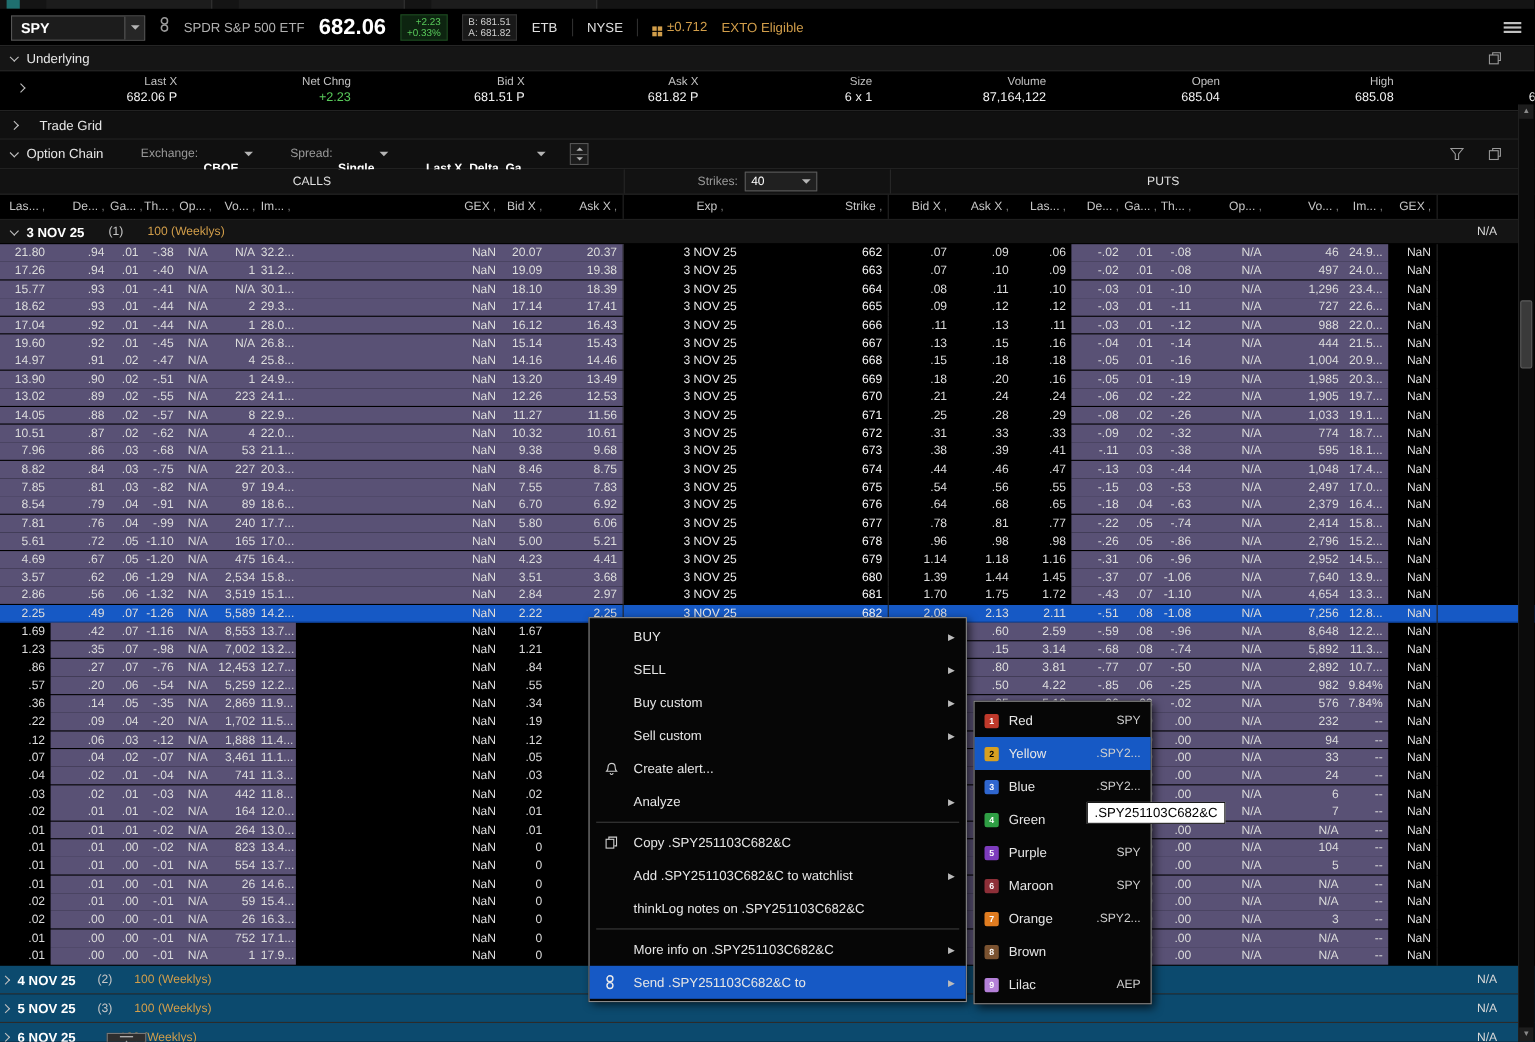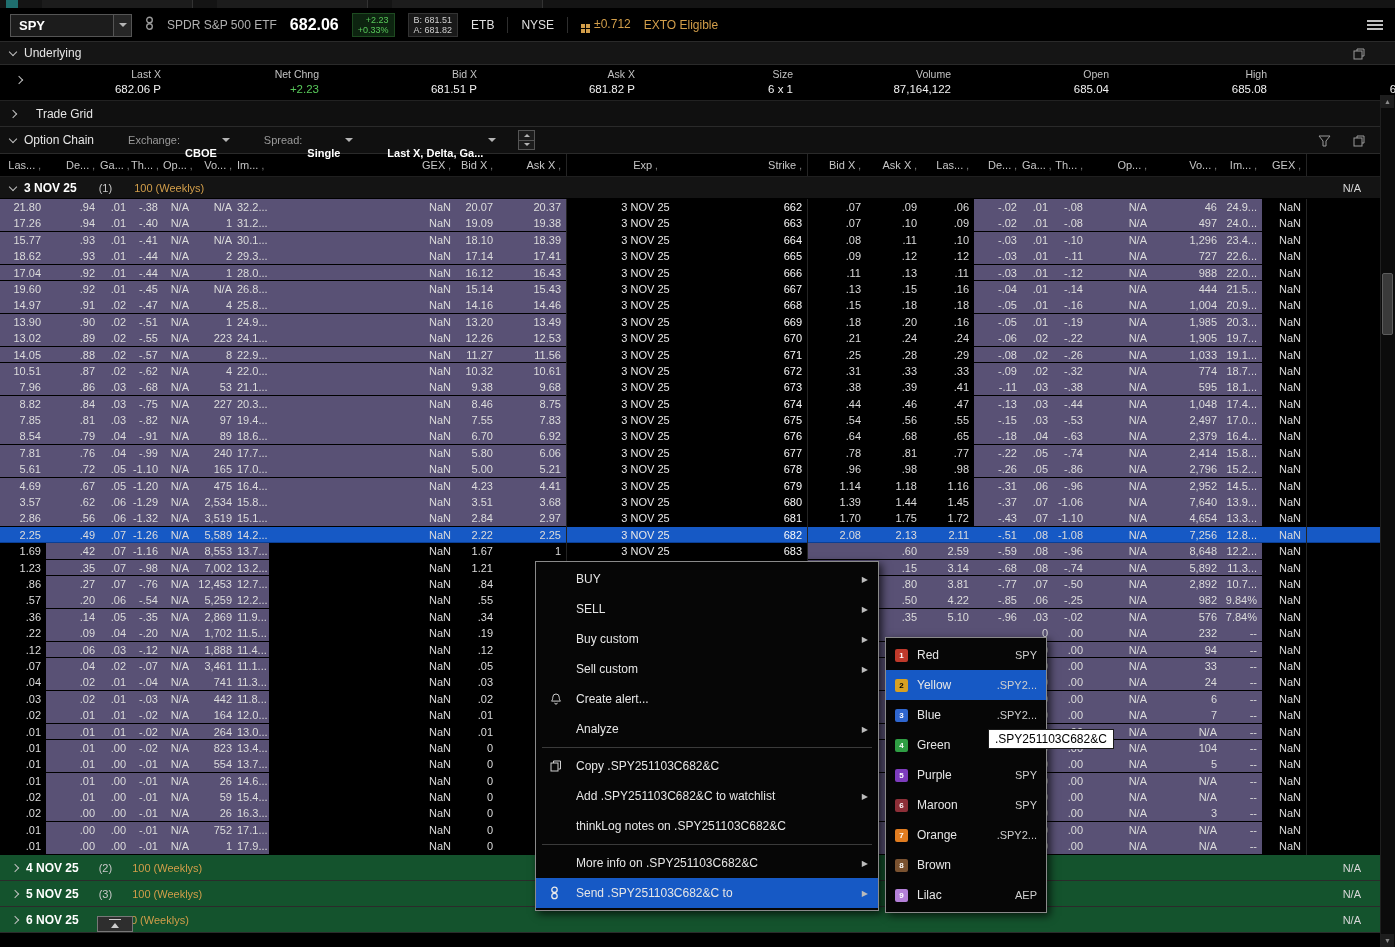--- a/index.html
+++ b/index.html
@@ -12,21 +12,21 @@
   .tstub{width:150px;background:#1c1c1c;border-right:1px solid #333;margin-left:24px;}
 
   
   .symbol-bar{height:32px;flex:none;display:flex;align-items:center;padding:0 10px;gap:13px;
     border-bottom:1px solid #2a2a2a;position:relative;background:#000;}
   .sym-select{height:21px;background:#1c1c1c;border:1px solid #555;display:flex;align-items:center;width:120px;}
   .symtxt{padding:0 8px;color:#fff;font-size:13px;font-weight:bold;flex:1;}
   .dd{width:17px;height:100%;border-left:1px solid #555;display:flex;align-items:center;justify-content:center;background:#262626;}
   .caret{width:0;height:0;border-left:4px solid transparent;border-right:4px solid transparent;border-top:4px solid #b5b5b5;display:inline-block;}
   .desc{color:#b0b0b0;font-size:12px;}
-  .last{color:#fff;font-size:16px;font-weight:bold;}
+  .last{color:#fff;font-size:20px;font-weight:bold;}
   .chgbox{display:flex;flex-direction:column;justify-content:center;background:#0d2410;border:1px solid #1d4a20;padding:1px 5px;height:20px;}
   .chgbox span{color:#58c95a;font-size:9px;line-height:10px;text-align:right;}
   .babox{display:flex;flex-direction:column;justify-content:center;background:#191919;border:1px solid #333;padding:1px 5px;height:20px;}
   .babox span{color:#cfcfcf;font-size:9px;line-height:10px;}
   .plain{color:#e0e0e0;font-size:12px;}
   .gold{color:#d29e4a;}
   .vdiv{width:1px;height:16px;background:#2e2e2e;}
   .goldgrid{display:inline-grid;grid-template-columns:4px 4px;gap:1px;margin-right:4px;}
   .goldgrid i{width:4px;height:4px;background:#d29e4a;display:block;}
   .burger{position:absolute;right:12px;top:9px;width:16px;}
@@ -100,22 +100,22 @@
   .row::before{content:"";position:absolute;top:0;height:15.9px;left:46px;width:223px;background:#595175;z-index:0;}
   .row::after{content:"";position:absolute;top:0;height:15.9px;left:974px;width:288px;background:#595175;z-index:0;}
   .row.ic::before{left:0;width:567px;}
   .row.ip::after{left:808px;width:454px;}
   .row.sel{background:#1659c5;box-shadow:inset 0 -1px 0 #0a3f96;}
   .row.sel::before,.row.sel::after{display:none;}
   .vline{border-right:1px solid #242424;}
 
   
   .bgroups{height:78px;flex:none;}
-  .bgroup{height:26px;display:flex;align-items:center;background:#14532d;border-bottom:1px solid #2b2b2b;
-    position:relative;padding-left:12px;font-size:11px;box-sizing:border-box;}
+  .bgroup{height:26px;display:flex;align-items:center;background:#0c4a6e;border-bottom:1px solid #2b2b2b;
+    position:relative;padding-left:2px;font-size:11px;box-sizing:border-box;}
   .gdate{color:#fff;font-weight:bold;margin-left:8px;font-size:12px;}
   .gcount{color:#c8c8c8;margin-left:20px;}
   .gmult{color:#d29e4a;margin-left:20px;}
   .gna{position:absolute;right:34px;color:#d8d8d8;}
   .totop{position:absolute;left:97px;bottom:0;width:34px;height:14px;background:#2e2e2e;border:1px solid #777;
     display:flex;align-items:center;justify-content:center;}
   .totop::before{content:"";position:absolute;top:2px;left:11px;right:11px;height:1px;background:#ccc;}
   .totop i{width:0;height:0;border-left:4px solid transparent;border-right:4px solid transparent;border-bottom:5px solid #ccc;margin-top:3px;}
 
   
@@ -270,20 +270,31 @@
       <span><svg width="13" height="12" viewBox="0 0 13 12">
             <path d="M1 1h11L8 6v5H5V6z" fill="none" stroke="#9a9a9a"></path>
           </svg></span>
       <span><svg width="12" height="12" viewBox="0 0 12 12">
             <rect x="1" y="3" width="8" height="8" fill="none" stroke="#9a9a9a"></rect>
             <path d="M4 3V1h7v7H9" fill="none" stroke="#9a9a9a"></path>
           </svg></span>
     </span>
   </div>
 
+  <div class="group-bar">
+    <span class="gb-calls">CALLS</span>
+    <span class="gb-mid">
+      <span class="clabel">Strikes:</span>
+      <span class="sel-box">
+        <span>40</span>
+        <span class="caret"></span>
+      </span>
+    </span>
+    <span class="gb-puts">PUTS</span>
+  </div>
 
   <div class="col-heads grid">
       <div class="hd">Las...</div>
       <div class="hd">De...</div>
       <div class="hd">Ga...</div>
       <div class="hd">Th...</div>
       <div class="hd">Op...</div>
       <div class="hd">Vo...</div>
       <div class="hd">Im...</div>
       <div class="hd">GEX</div>

